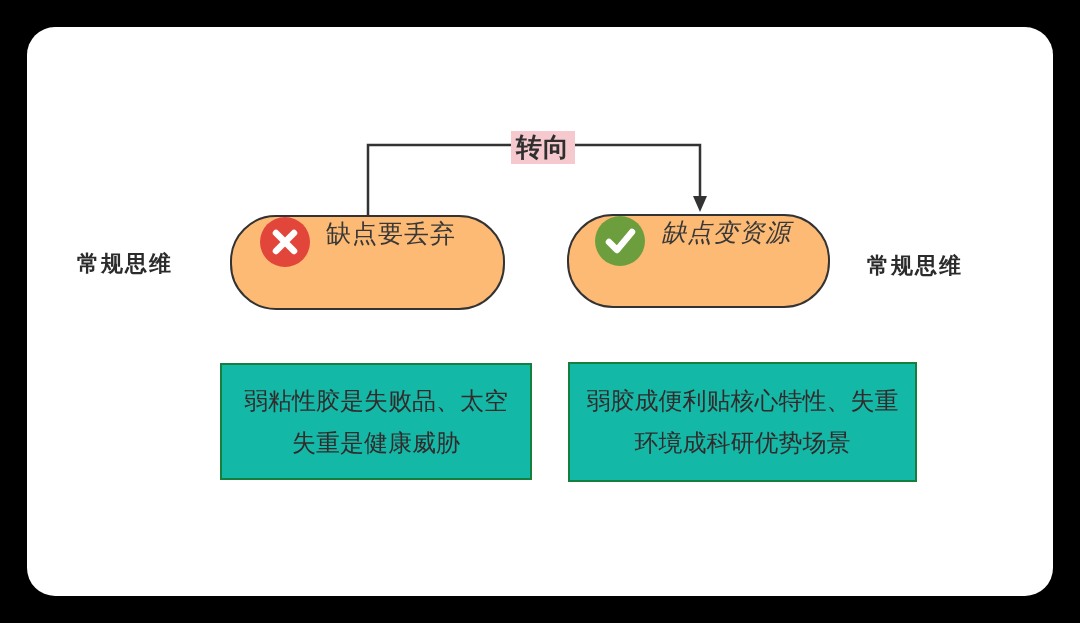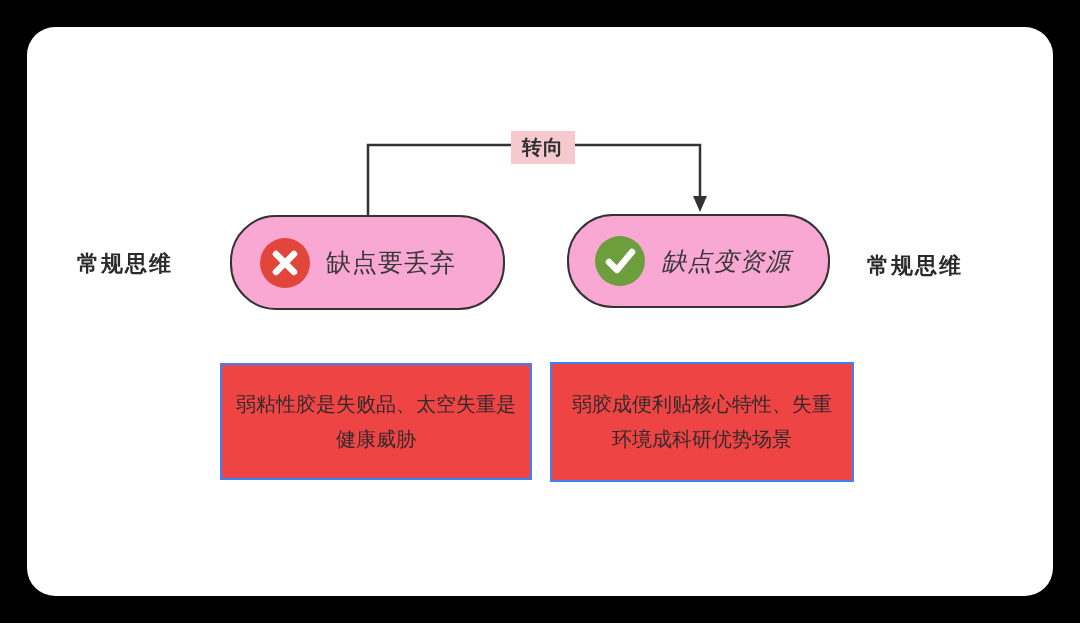--- a/index.html
+++ b/index.html
@@ -35,76 +35,75 @@
     pointer-events: none;
   }
   .pivot-label {
     position: absolute;
     left: 484px;
     top: 104px;
     width: 64px;
     height: 33px;
     background: #f6c9ce;
     color: #2f2f2f;
-    font-size: 20px;
+    font-size: 26px;
     font-weight: 600;
     line-height: 33px;
     text-align: center;
     letter-spacing: 1px;
     z-index: 2;
   }
   .side-label {
     position: absolute;
     color: #2b2b2b;
     font-size: 22px;
     font-weight: 700;
     letter-spacing: 2px;
     white-space: nowrap;
   }
   .side-label.left  { left: 50px;  top: 222px; }
   .side-label.right { left: 840px; top: 224px; }
   .pill-node {
     position: absolute;
-    background: #f9a8d4;
+    background: #fdba74;
     border: 2px solid #333333;
     border-radius: 46px;
     display: flex;
-    align-items: center;
     box-sizing: border-box;
   }
   .pill-node.left  { left: 203px; top: 188px; width: 275px; height: 95px; padding-left: 28px; }
   .pill-node.right { left: 540px; top: 187px; width: 263px; height: 94px; padding-left: 26px; font-style: italic; }
   .badge {
     width: 50px;
     height: 50px;
     flex: 0 0 50px;
   }
   .pill-text {
     margin-left: 16px;
     color: #383838;
     font-size: 25px;
     letter-spacing: 1px;
     white-space: nowrap;
   }
   .detail-box {
     position: absolute;
-    background: #ef4444;
-    border: 2px solid #3b82f6;
+    background: #14b8a6;
+    border: 2px solid #15803d;
     box-sizing: border-box;
     display: flex;
     align-items: center;
     justify-content: center;
     text-align: center;
     color: #332a2c;
-    font-size: 20px;
+    font-size: 24px;
     line-height: 1.75;
     padding: 6px 14px;
   }
   .detail-box.left  { left: 193px; top: 336px; width: 312px; height: 117px; }
-  .detail-box.right { left: 523px; top: 335px; width: 304px; height: 120px; }
+  .detail-box.right { left: 541px; top: 335px; width: 349px; height: 120px; }
 </style>
 </head>
 <body>
 
 <div class="stage">
   <div class="card">
 
     <svg class="connector-svg" viewBox="0 0 1026 569" xmlns="http://www.w3.org/2000/svg">
       <path d="M341 189 V118 H673 V170" fill="none" stroke="#333333" stroke-width="2.5"></path>
       <polygon points="666,169 680,169 673,185" fill="#333333"></polygon>

